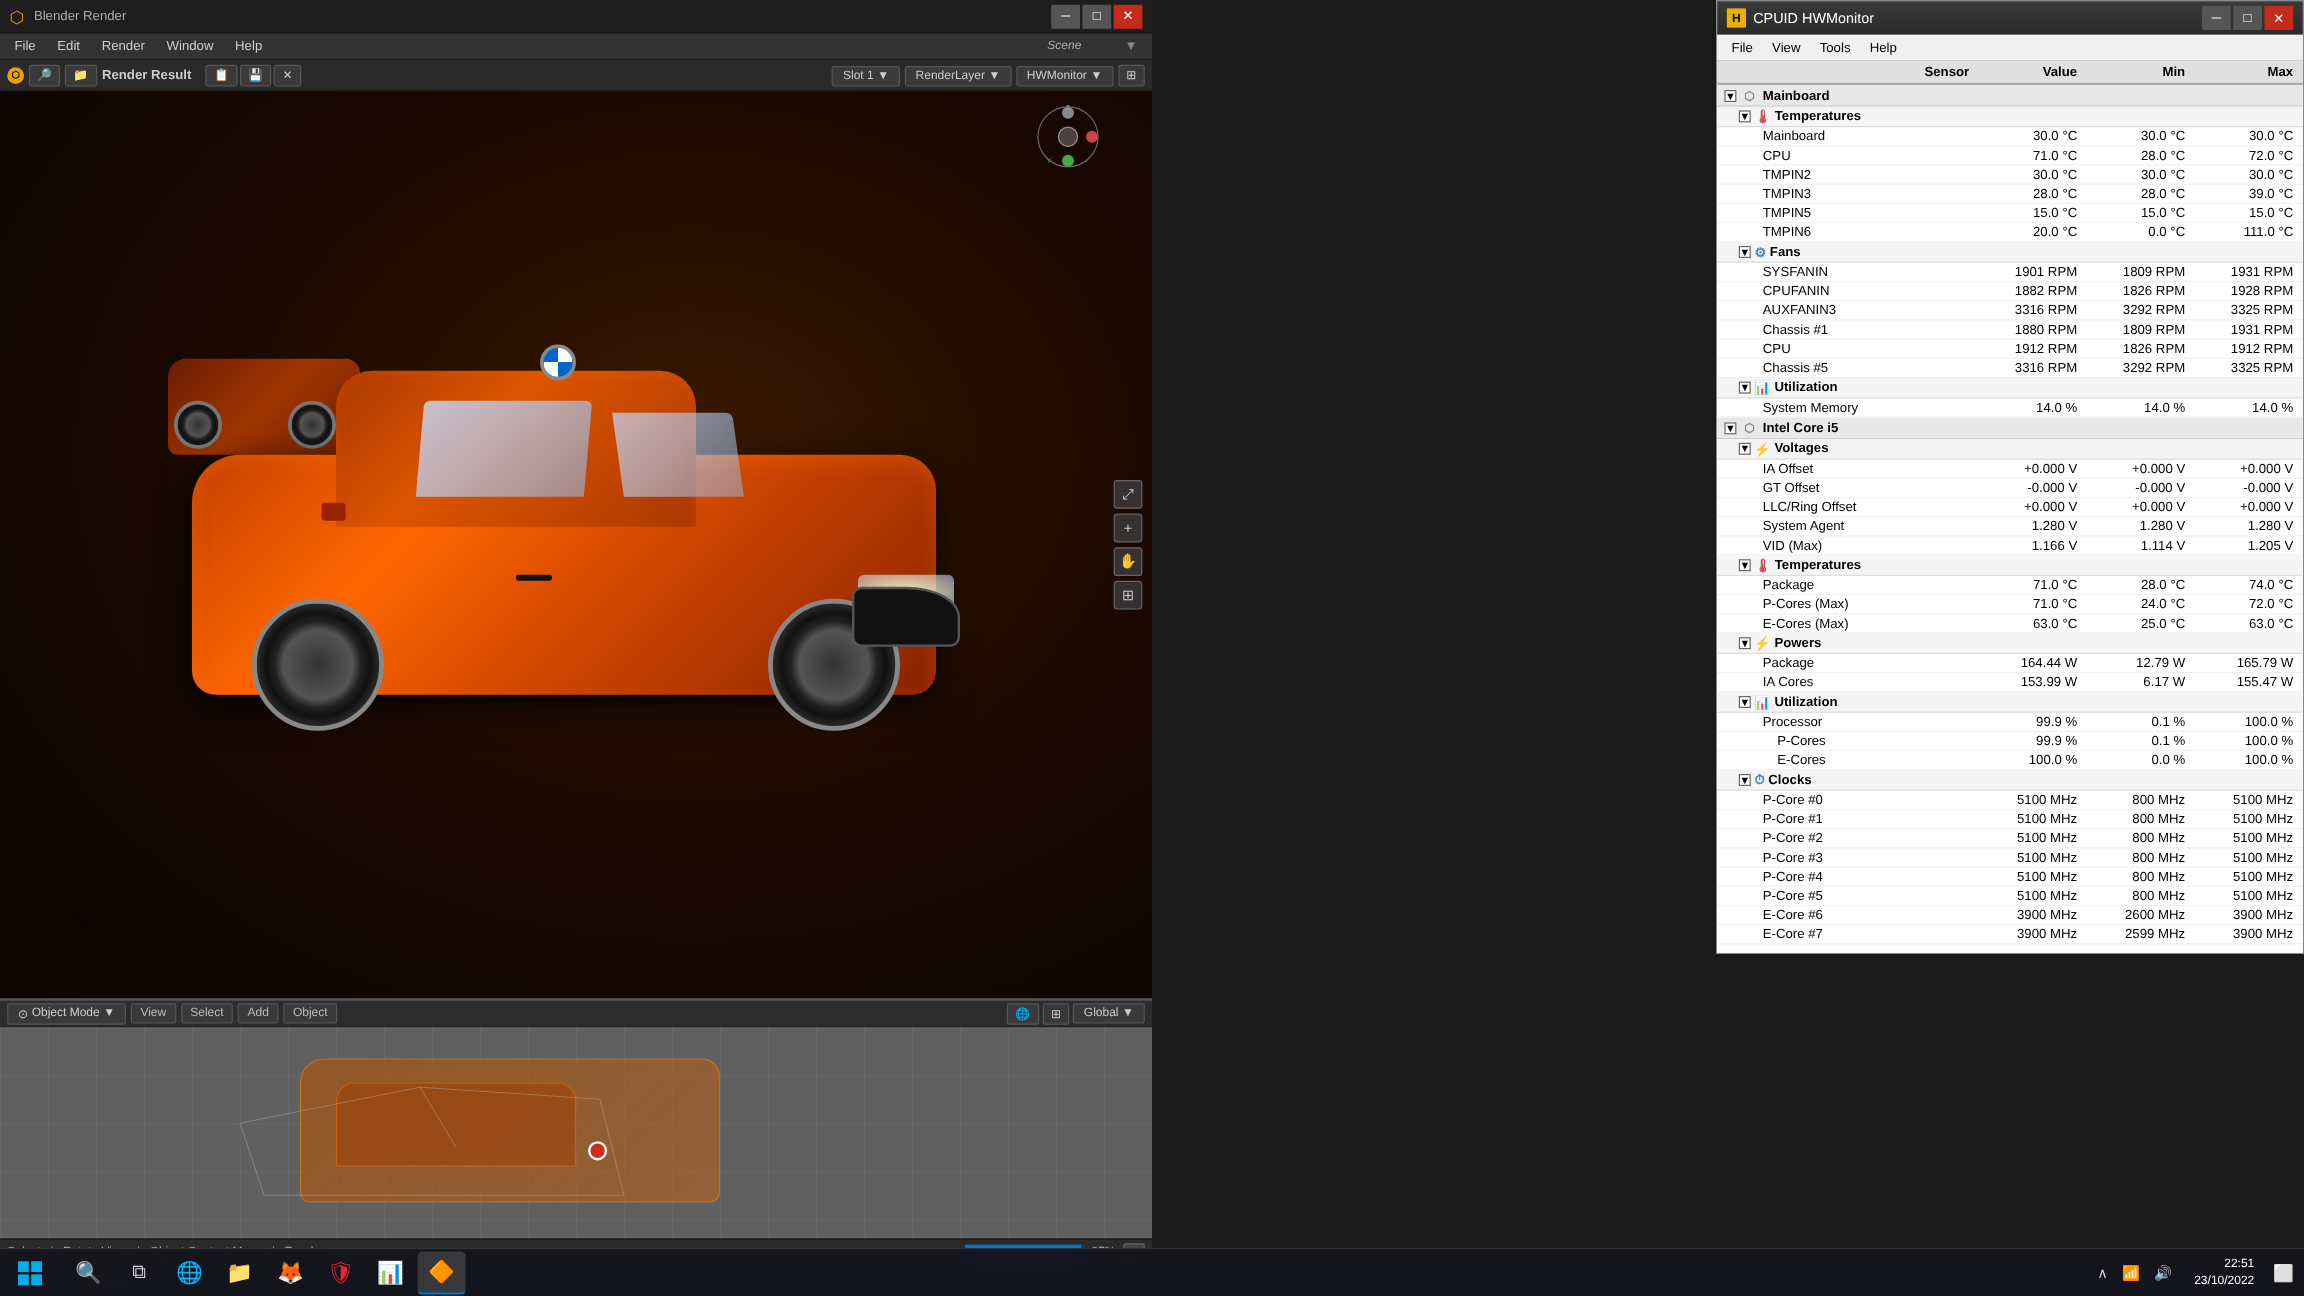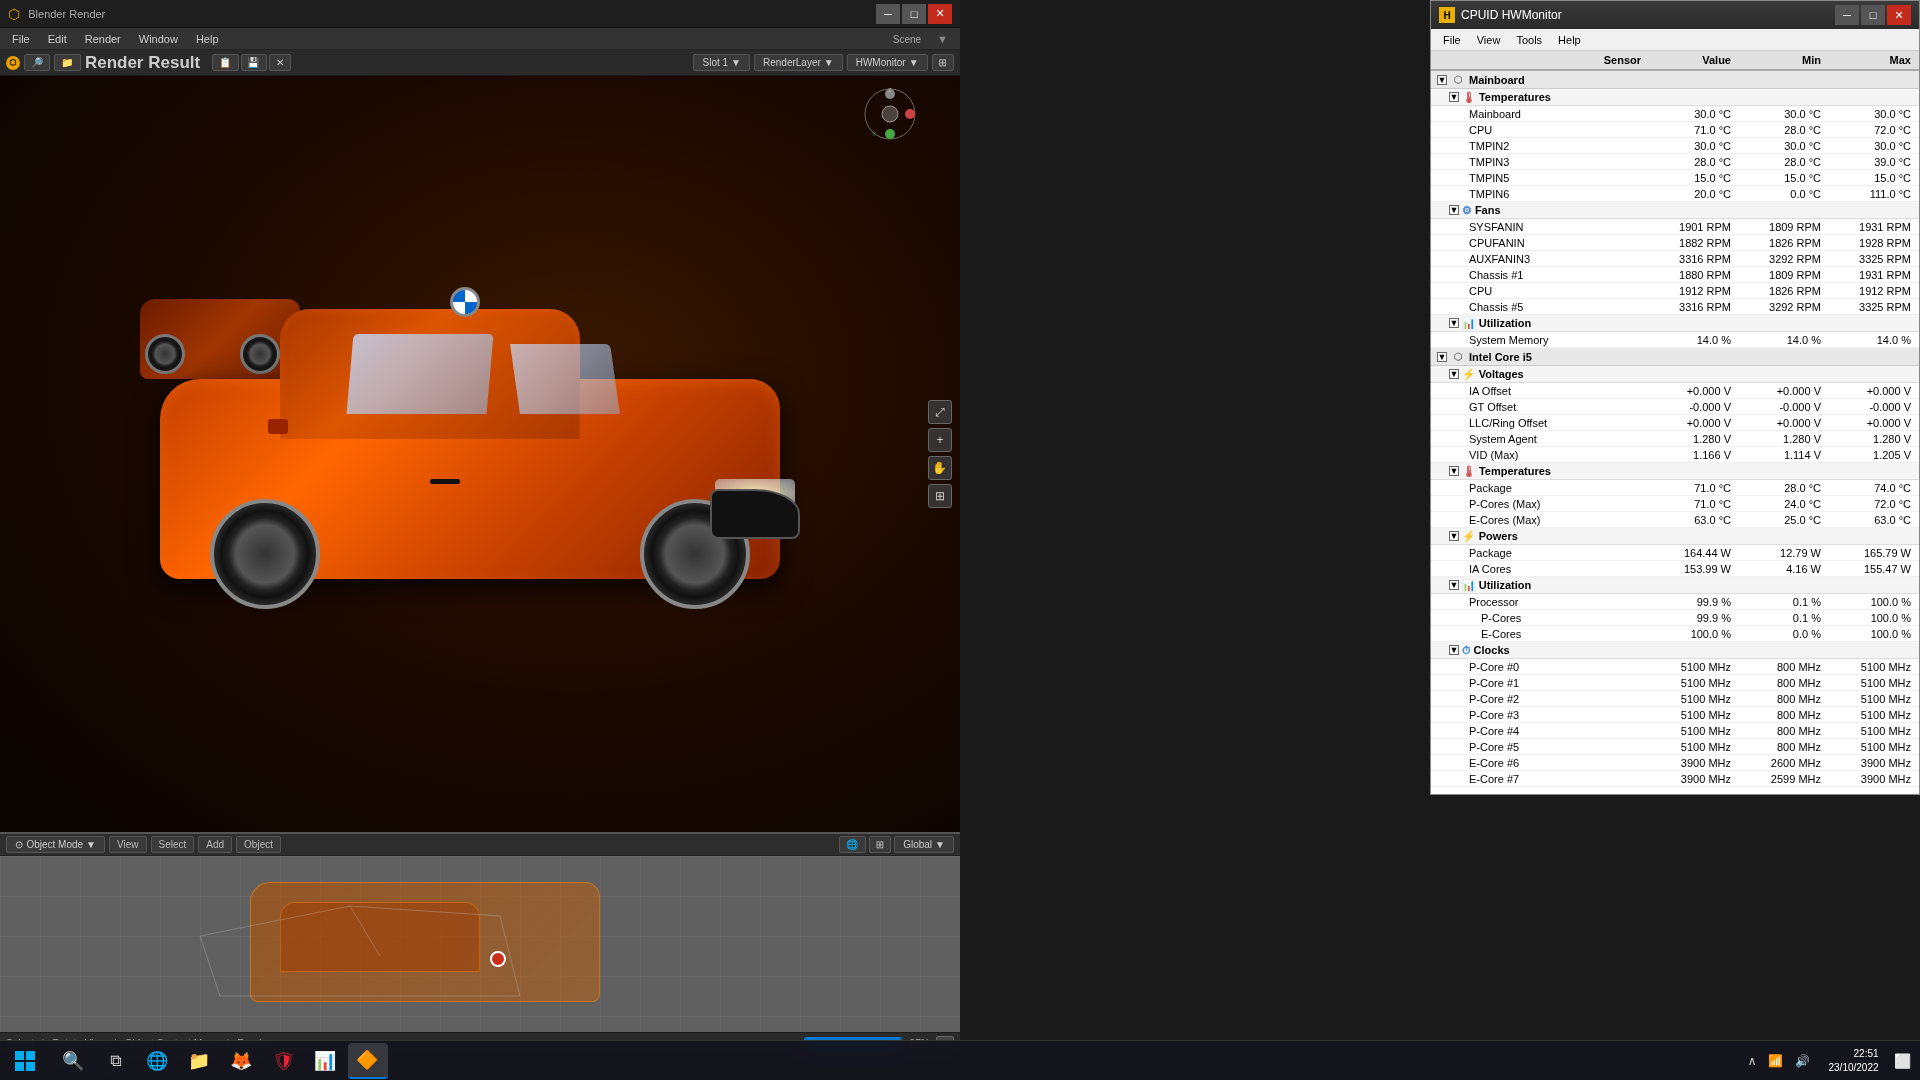--- a/index.html
+++ b/index.html
@@ -52,21 +52,21 @@
       background: #2a2a2a;
       display: flex;
       align-items: center;
       padding: 0 6px;
       gap: 4px;
       border-bottom: 1px solid #1a1a1a;
       flex-shrink: 0;
     }
     #render-header .render-title {
       color: #ccc;
-      font-size: 17px;
+      font-size: 11px;
       font-weight: bold;
     }
     #render-header .render-controls {
       display: flex;
       align-items: flex-end;
       gap: 4px;
       margin-left: auto;
     }
     .ctrl-btn {
       background: #3a3a3a;
@@ -566,21 +566,21 @@
       <button class="win-ctrl close">✕</button>
     </div>
   </div>
 
   <div id="blender-menu">
     <span>File</span>
     <span>Edit</span>
     <span>Render</span>
     <span>Window</span>
     <span>Help</span>
-    <div style="margin-left:auto; display:flex; align-items:flex-end; gap:0;">
+    <div style="margin-left:auto; display:flex; align-items:flex-start; gap:20px;font-style:italic;">
       <span style="color:#aaa; font-size:10px;">Scene</span>
       <span style="color:#888;">▼</span>
     </div>
   </div>
 
   <div id="render-header">
     <div style="width:14px; height:14px; background:#e8a000; border-radius:50%; display:inline-flex; align-items:center; justify-content:center; font-size:8px; color:#000; font-weight:bold;">⬡</div>
     <button class="ctrl-btn">🔎</button>
     <button class="ctrl-btn">📁</button>
     <span class="render-title">Render Result</span>
@@ -951,21 +951,21 @@
     </div>
     <div class="hw-row">
       <div class="row-name indent1">Package</div>
       <div class="row-val">164.44 W</div>
       <div class="row-val">12.79 W</div>
       <div class="row-val">165.79 W</div>
     </div>
     <div class="hw-row">
       <div class="row-name indent1">IA Cores</div>
       <div class="row-val">153.99 W</div>
-      <div class="row-val">4.16 W</div>
+      <div class="row-val">6.17 W</div>
       <div class="row-val">155.47 W</div>
     </div>
 
     <div class="subsection-row">
       <div class="sub-title">
         <span class="expand-icon">▼</span>
         <span style="color:#44aa44;">📊</span>
         <span>Utilization</span>
       </div>
     </div>

